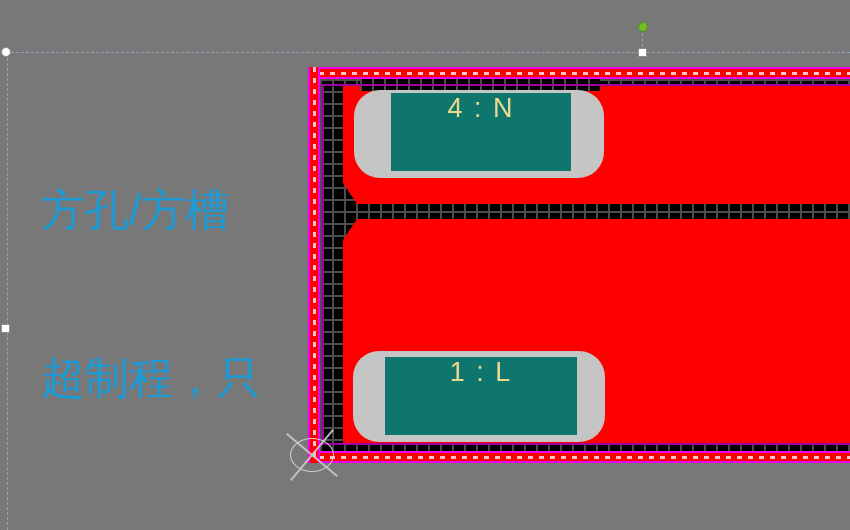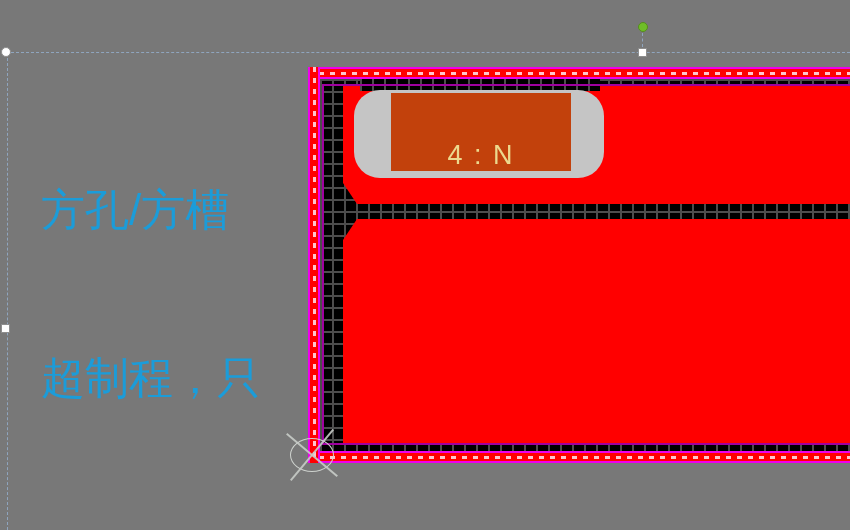--- a/index.html
+++ b/index.html
@@ -58,21 +58,21 @@
           background-image:repeating-linear-gradient(to bottom, #FFC4CE 0 5px, rgba(0,0,0,0) 5px 11px);
           background-size:3px 100%; background-position:50% 0; }
   .band-top { left:0; top:0; width:542px; }
   .band-bottom { left:0; top:384px; width:542px; }
   .band-left { left:0; top:0; height:396px; }
 
   
   .pad { position:absolute; background:#C5C5C5; border-radius:26px; }
   .pad-a { left:46px; top:23px; width:250px; height:88px; }
   .pad-b { left:45px; top:284px; width:252px; height:91px; }
-  .slot { position:absolute; background:#c2410c; display:flex; align-items:flex-end; justify-content:center; }
+  .slot { position:absolute; background:#0f766e; display:flex; align-items:flex-start; justify-content:center; }
   .pad-a .slot { left:37px; top:3px; width:180px; height:78px; }
   .pad-b .slot { left:32px; top:6px; width:192px; height:78px; }
   .pad-label { color:#ECD98E; font-size:27px; letter-spacing:2px; }
 
   
   .crosshair-circle { position:absolute; left:290px; top:438px; width:44px; height:34px;
                       box-sizing:border-box; border:1.5px solid rgba(210,214,210,0.95); border-radius:50%; }
   .crosshair-line { position:absolute; left:279px; top:454px; width:66px; height:2px;
                     background:rgba(200,204,200,0.9); }
   .cl-1 { transform:rotate(40deg); }
@@ -111,19 +111,24 @@
     <div class="band band-h band-top"></div>
     <div class="band band-h band-bottom"></div>
     <div class="band band-v band-left"></div>
 
     <div class="pad pad-a">
       <div class="slot">
         <span class="pad-label">4 : N</span>
       </div>
     </div>
 
+    <div class="pad pad-b">
+      <div class="slot">
+        <span class="pad-label">1 : L</span>
+      </div>
+    </div>
   </div>
 
   <div class="crosshair-circle"></div>
   <div class="crosshair-line cl-1"></div>
   <div class="crosshair-line cl-2"></div>
 
 </div>
 
 </body></html>

